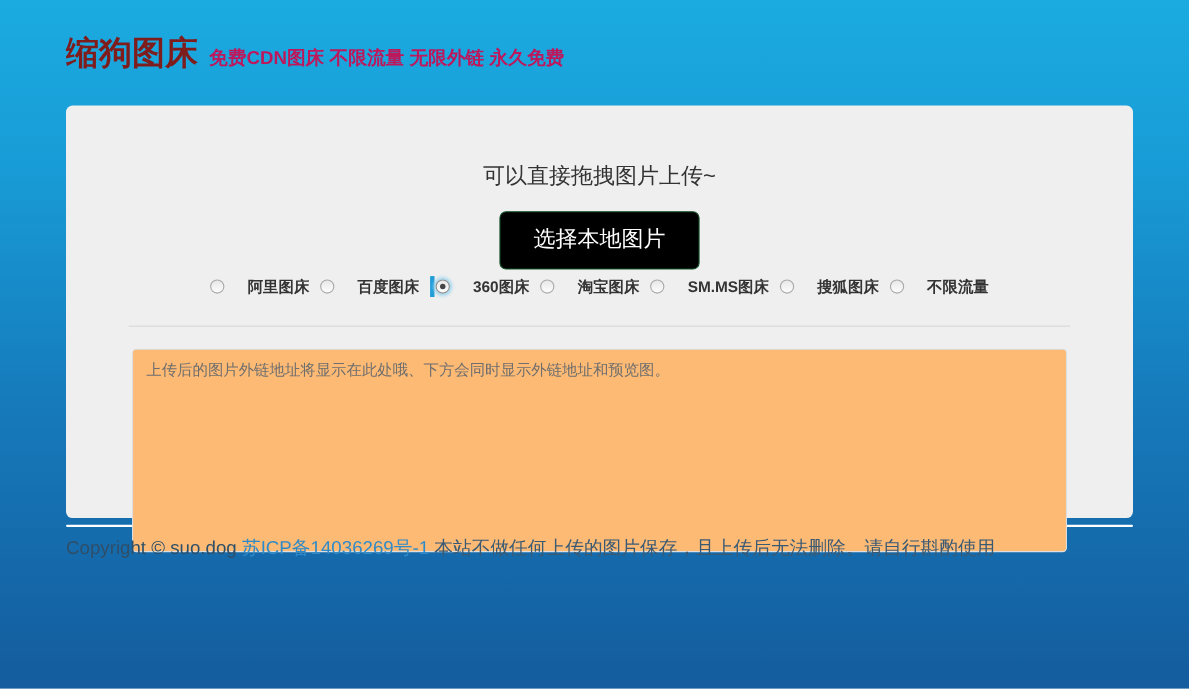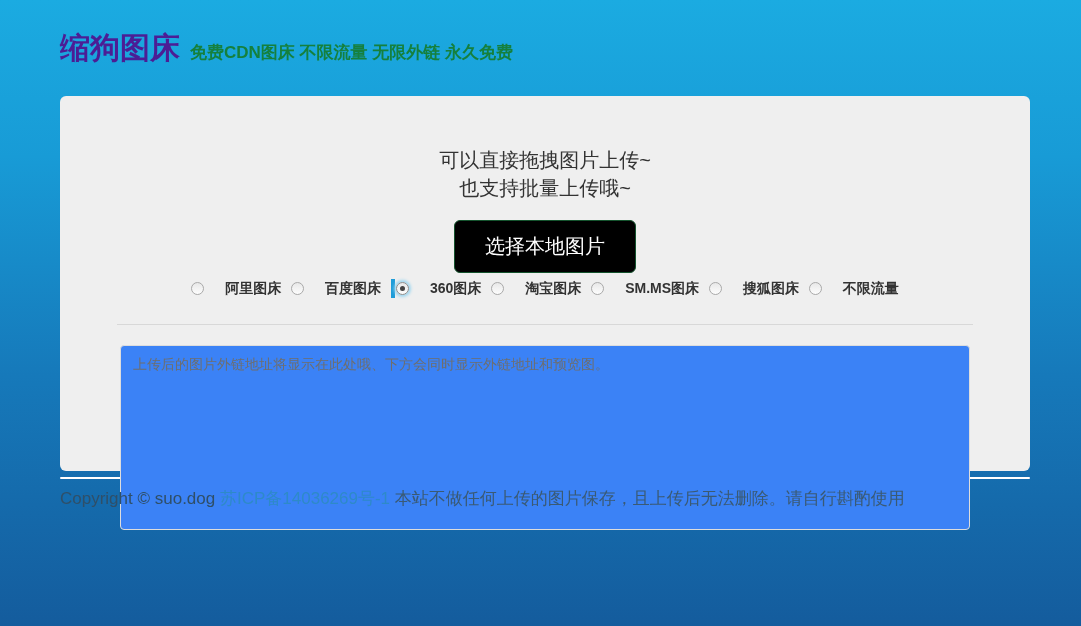--- a/index.html
+++ b/index.html
@@ -4,22 +4,22 @@
 <style>
   * { margin:0; padding:0; box-sizing:border-box; }
   html,body { width:1081px; height:626px; overflow:hidden; }
   body {
     font-family:"Liberation Sans","DejaVu Sans",sans-serif;
     background:linear-gradient(180deg,#1babe1 0%,#189bd6 25%,#1679ba 60%,#145c9d 100%);
   }
 
   
   .header { padding:28px 0 0 60px; height:68px; white-space:nowrap; }
-  .site-title { display:inline-block; font-size:30px; font-weight:bold; color:#4c1d95; vertical-align:baseline; }
-  .site-subtitle { display:inline-block; font-size:17px; font-weight:bold; color:#15803d; margin-left:10px; vertical-align:baseline; }
+  .site-title { display:inline-block; font-size:30px; font-weight:bold; color:#7f1d1d; vertical-align:baseline; }
+  .site-subtitle { display:inline-block; font-size:17px; font-weight:bold; color:#be185d; margin-left:10px; vertical-align:baseline; }
 
   
   .card {
     width:970px; margin:28px 0 0 60px; background:#efefef;
     border-radius:6px; padding-top:50px; height:375px;
   }
   .hint { text-align:center; font-size:20px; line-height:28px; color:#333333; }
 
   .btn-row { text-align:center; margin-top:18px; }
   .select-btn {
@@ -46,21 +46,21 @@
   .radio-item.selected .radio-circle .dot {
     position:absolute; left:3px; top:3px; width:5px; height:5px;
     border-radius:50%; background:#444;
   }
   .radio-label { font-weight:bold; color:#333; vertical-align:middle;margin-left:19px; }
 
   .card-divider { width:856px; margin:23px auto 0; border:0; border-top:1px solid #d8d8d8; }
 
   .result-wrap { text-align:center; margin-top:20px; }
   .result-box {
-    width:850px; height:185px; background:#3b82f6; border:1px solid #dddddd;
+    width:850px; height:185px; background:#fdba74; border:1px solid #dddddd;
     border-radius:4px; padding:10px 12px; font-size:14px; color:#333;
     font-family:inherit; resize:none; outline:none; text-align:left;
   }
   .result-box::placeholder { color:#6e6e6e; opacity:1; }
 
   
   .footer-divider { width:970px; height:2px; background:#ffffff; margin:6px 0 0 60px; border-radius:1px; }
   .footer { margin:12px 0 0 60px; font-size:17px; line-height:16px; white-space:nowrap; }
   .footer .copy { color:#2f4f68; }
   .footer .icp { color:#2e8ac8; text-decoration:none; }
@@ -68,21 +68,20 @@
 </style>
 </head>
 <body>
 
 <div class="header">
   <span class="site-title">缩狗图床</span><span class="site-subtitle">免费CDN图床 不限流量 无限外链 永久免费</span>
 </div>
 
 <div class="card">
   <div class="hint">可以直接拖拽图片上传~</div>
-  <div class="hint">也支持批量上传哦~</div>
 
   <div class="btn-row">
     <button class="select-btn">选择本地图片</button>
   </div>
 
   <div class="cdn-row">
   <label class="radio-item"><span class="radio-circle"><span class="dot"></span></span><span class="radio-label">阿里图床</span></label>
 
   <label class="radio-item"><span class="radio-circle"><span class="dot"></span></span><span class="radio-label">百度图床</span></label>
 

